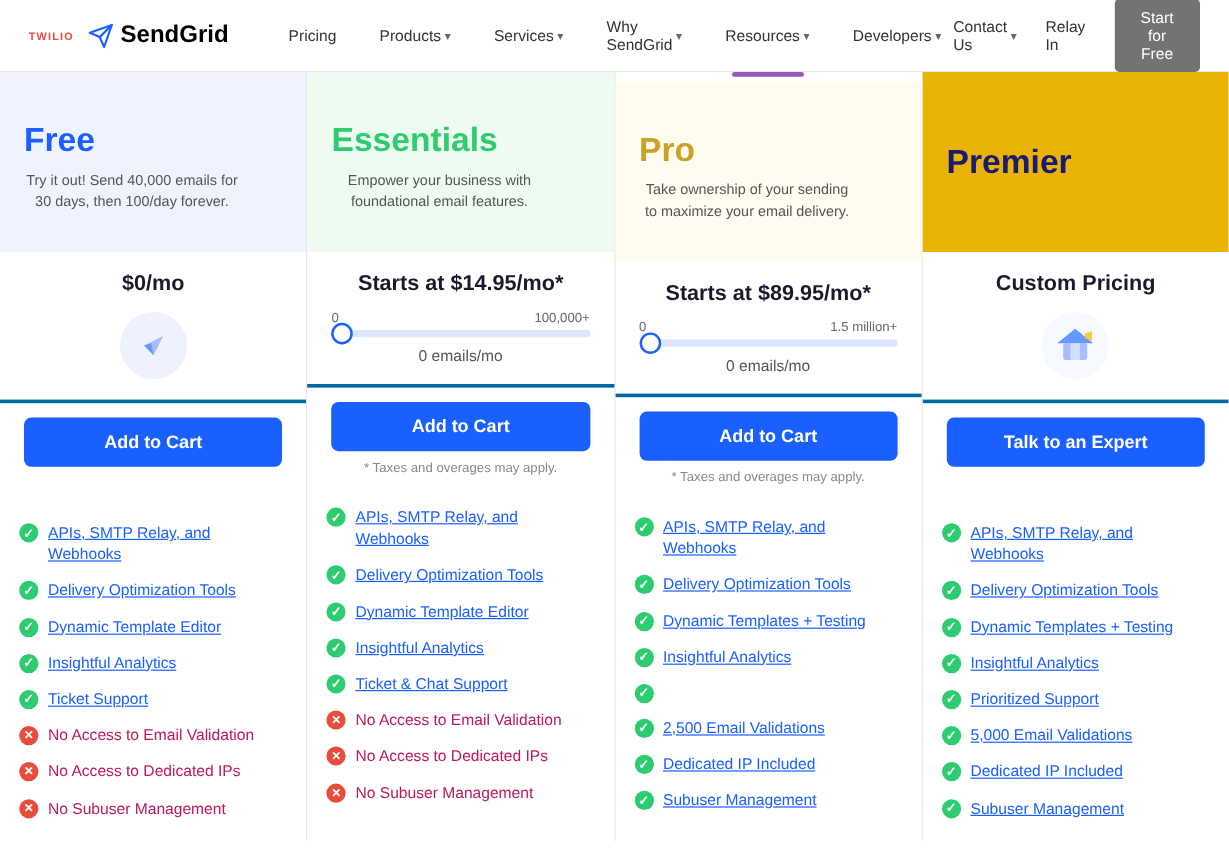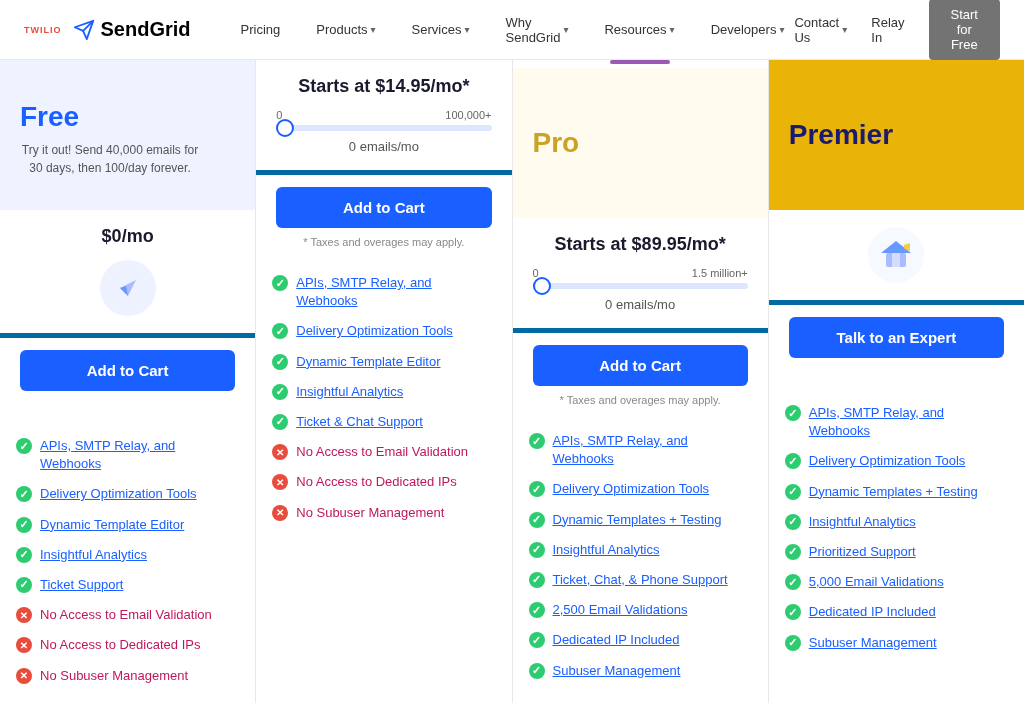--- a/index.html
+++ b/index.html
@@ -29,21 +29,21 @@
     .plan-header.pro { background: #fffbee; }
     .plan-header.premier { background: #eab308; }
     .plan-name { font-size: 28px; font-weight: 700; margin-bottom: 8px; }
     .plan-name.free { color: #1a5fff; }
     .plan-name.essentials { color: #2ecc71; }
     .plan-name.pro { color: #c9a227; }
     .plan-name.premier { color: #1a1a6e; }
     .plan-desc { font-size: 12px; color: #555; line-height: 1.5; max-width: 180px; }
 
     
-    .plan-pricing { padding: 16px 20px; text-align: center; border-bottom: 5px solid #0369a1; }
+    .plan-pricing { padding: 16px 20px; text-align: center; border-bottom: 3px solid #0369a1; }
     .plan-price { font-size: 18px; font-weight: 700; color: #1a1a2e; margin-bottom: 12px; }
     .plan-slider-row { margin-bottom: 8px; }
     .slider-labels { display: flex; justify-content: space-between; font-size: 11px; color: #666; margin-bottom: 4px; }
     .slider-track { width: 100%; height: 6px; background: #dde6ff; border-radius: 3px; position: relative; margin-bottom: 8px; }
     .slider-fill { height: 100%; background: #1a5fff; border-radius: 3px; width: 0%; }
     .slider-thumb { width: 18px; height: 18px; background: #fff; border: 2px solid #1a5fff; border-radius: 50%; position: absolute; top: -6px; left: 0; cursor: pointer; }
     .plan-emails { font-size: 13px; color: #555; margin-top: 4px; }
 
     
     .plan-btn-wrap { padding: 12px 20px 8px; }
@@ -170,20 +170,24 @@
       <span class="feat-text no-style">No Access to Dedicated IPs</span>
     </div>
         <div class="feature-item no">
       <span class="feat-icon cross">✕</span>
       <span class="feat-text no-style">No Subuser Management</span>
     </div>
     </div>
   </div>
     <div class="plan-col">
 
+    <div class="plan-header essentials">
+      <div class="plan-name essentials">Essentials</div>
+      <div class="plan-desc">Empower your business with foundational email features.</div>
+    </div>
     <div class="plan-pricing">
       <div class="plan-price">Starts at $14.95/mo*</div>
 
       <div class="plan-slider-row">
         <div class="slider-labels">
           <span>0</span>
           <span>100,000+</span>
         </div>
         <div class="slider-track">
           <div class="slider-fill"></div>
@@ -229,20 +233,21 @@
         <div class="feature-item no">
       <span class="feat-icon cross">✕</span>
       <span class="feat-text no-style">No Subuser Management</span>
     </div>
     </div>
   </div>
     <div class="plan-col">
     <div class="purple-line"></div>
     <div class="plan-header pro">
       <div class="plan-name pro">Pro</div>
+      <div class="plan-desc">Take ownership of your sending to maximize your email delivery.</div>
     </div>
     <div class="plan-pricing">
       <div class="plan-price">Starts at $89.95/mo*</div>
 
       <div class="plan-slider-row">
         <div class="slider-labels">
           <span>0</span>
           <span>1.5 million+</span>
         </div>
         <div class="slider-track">
@@ -269,21 +274,20 @@
         <div class="feature-item">
       <span class="feat-icon check">✓</span>
       <span class="feat-text">Dynamic Templates + Testing</span>
     </div>
         <div class="feature-item">
       <span class="feat-icon check">✓</span>
       <span class="feat-text">Insightful Analytics</span>
     </div>
         <div class="feature-item">
       <span class="feat-icon check">✓</span>
-      <span class="feat-text">Ticket, Chat, &amp; Phone Support</span>
     </div>
         <div class="feature-item">
       <span class="feat-icon check">✓</span>
       <span class="feat-text">2,500 Email Validations</span>
     </div>
         <div class="feature-item">
       <span class="feat-icon check">✓</span>
       <span class="feat-text">Dedicated IP Included</span>
     </div>
         <div class="feature-item">
@@ -291,20 +295,21 @@
       <span class="feat-text">Subuser Management</span>
     </div>
     </div>
   </div>
     <div class="plan-col">
 
     <div class="plan-header premier">
       <div class="plan-name premier">Premier</div>
     </div>
     <div class="plan-pricing">
+      <div class="plan-price">Custom Pricing</div>
       <div style="height:58px;display:flex;align-items:center;justify-content:center;">
           <svg width="60" height="60" viewBox="0 0 60 60" fill="none">
     <circle cx="30" cy="30" r="28" fill="#eef3ff" opacity="0.5"></circle>
     <rect x="20" y="28" width="20" height="14" rx="2" fill="#aabbff"></rect>
     <polygon points="15,28 30,16 45,28" fill="#6699ff"></polygon>
     <polygon points="26,28 34,28 34,42 26,42" fill="#fff" opacity="0.5"></polygon>
     <polygon points="38,20 44,18 44,26 38,24" fill="#f1c40f" opacity="0.8"></polygon>
   </svg>
         </div>
     </div>

